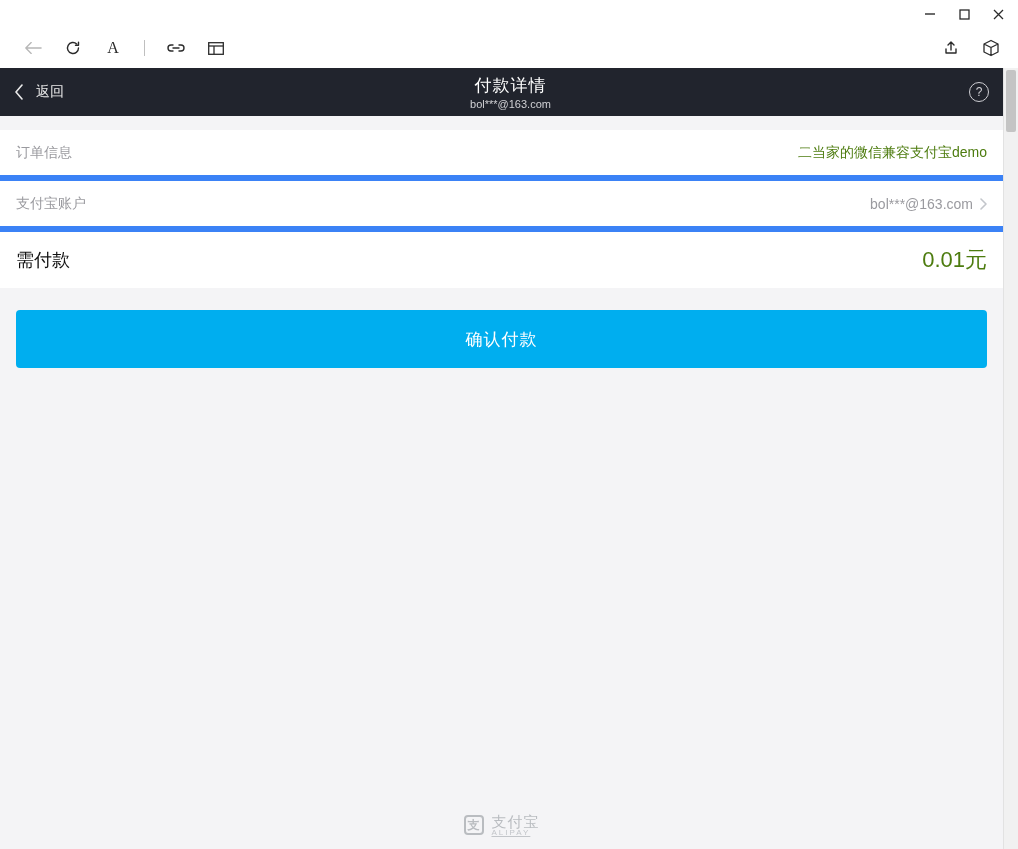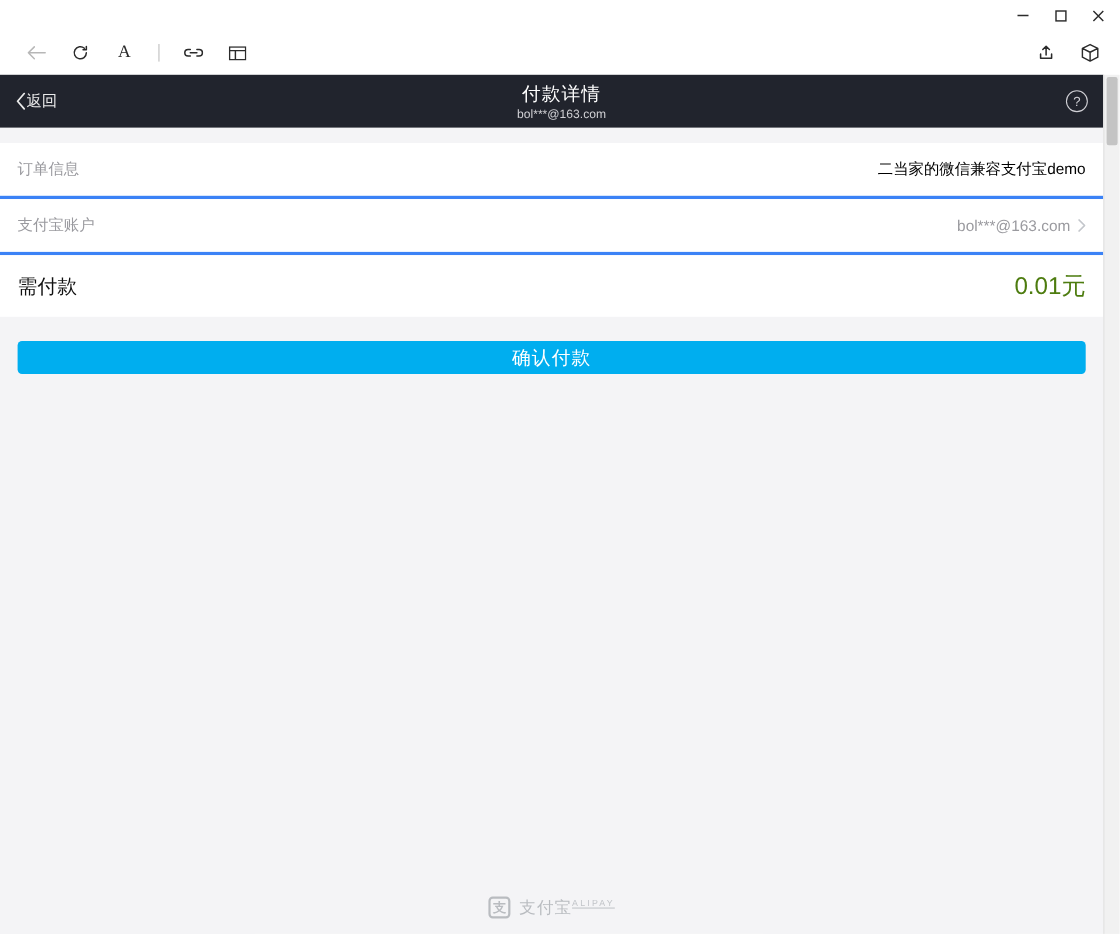--- a/index.html
+++ b/index.html
@@ -66,21 +66,21 @@
     background: #21242d;
     color: #fff;
     display: flex;
     align-items: center;
     position: relative;
     padding: 0 14px;
   }
   .ali-back {
     display: flex;
     align-items: center;
-    gap: 0;
+    gap: 12px;
     font-size: 14px;
     color: #eaeaea;
     cursor: pointer;
   }
   .ali-title-wrap {
     position: absolute;
     left: 18px; right: 0;
     top: 6px;
     text-align: center;
     pointer-events: none;
@@ -98,35 +98,35 @@
   }
 
   
   .section-gap { height: 14px; background: #f4f4f6; }
   .row {
     background: #fff;
     display: flex;
     align-items: center;
     height: 51px;
     padding: 0 16px;
-    border-bottom: 3px solid #3b82f6;
+    border-bottom: 6px solid #3b82f6;
   }
   .row:last-of-type { border-bottom: none; }
   .row .label { color: #9a9a9f; font-size: 14px; }
   .row .value { margin-left: auto; color: #3a3a3d; font-size: 14px; display: flex; align-items: center; gap: 6px; }
   .row .chev { color: #c3c6cb; }
   .row.total { height: 56px; border-bottom: none; }
   .row.total .label { color: #111; font-size: 18px; }
   .row.total .value { color: #4d7c0f; font-size: 22px; font-weight: 400; }
 
   
   .confirm-wrap { padding: 22px 16px 0 16px; }
   .confirm-btn {
     width: 100%;
-    height: 30px;
+    height: 58px;
     background: #00aeef;
     color: #fff;
     border: none;
     border-radius: 4px;
     font-size: 17px;
     letter-spacing: 1px;
     cursor: pointer;
   }
 
   
@@ -141,21 +141,21 @@
     font-size: 16px;
   }
   .brand-box {
     width: 20px; height: 20px;
     border: 2px solid #b9bcc0;
     border-radius: 4px;
     display: flex; align-items: center; justify-content: center;
     font-size: 12px; font-weight: bold;
     color: #b9bcc0;
   }
-  .brand-text-wrap { display:flex; flex-direction:row; line-height:1; }
+  .brand-text-wrap { display:flex; flex-direction:column; line-height:1; }
   .brand-cn { font-size: 15px; letter-spacing: 1px; }
   .brand-en { font-size: 8px; letter-spacing: 2px; color:#c2c5c9;text-decoration:underline; }
 
   svg { display: block; }
 </style>
 </head>
 <body>
 
 <div class="window-controls">
   <span class="wc">
@@ -234,21 +234,21 @@
         <div class="ali-title">付款详情</div>
         <div class="ali-subtitle">bol***@163.com</div>
       </div>
       <div class="ali-help">?</div>
     </div>
 
     <div class="section-gap"></div>
 
     <div class="row">
       <span class="label">订单信息</span>
-      <span class="value" style="color:#000000;">二当家的微信兼容支付宝demo</span>
+      <span class="value" style="color:#4d7c0f;">二当家的微信兼容支付宝demo</span>
     </div>
 
     <div class="row">
       <span class="label">支付宝账户</span>
       <span class="value">
         <span style="color:#9a9a9f;">bol***@163.com</span>
         <svg class="chev" width="8" height="12" viewBox="0 0 8 12">
             <path d="M2 1 L7 6 L2 11" fill="none" stroke="currentColor" stroke-width="1.6" stroke-linecap="round" stroke-linejoin="round"></path>
           </svg>
       </span>

